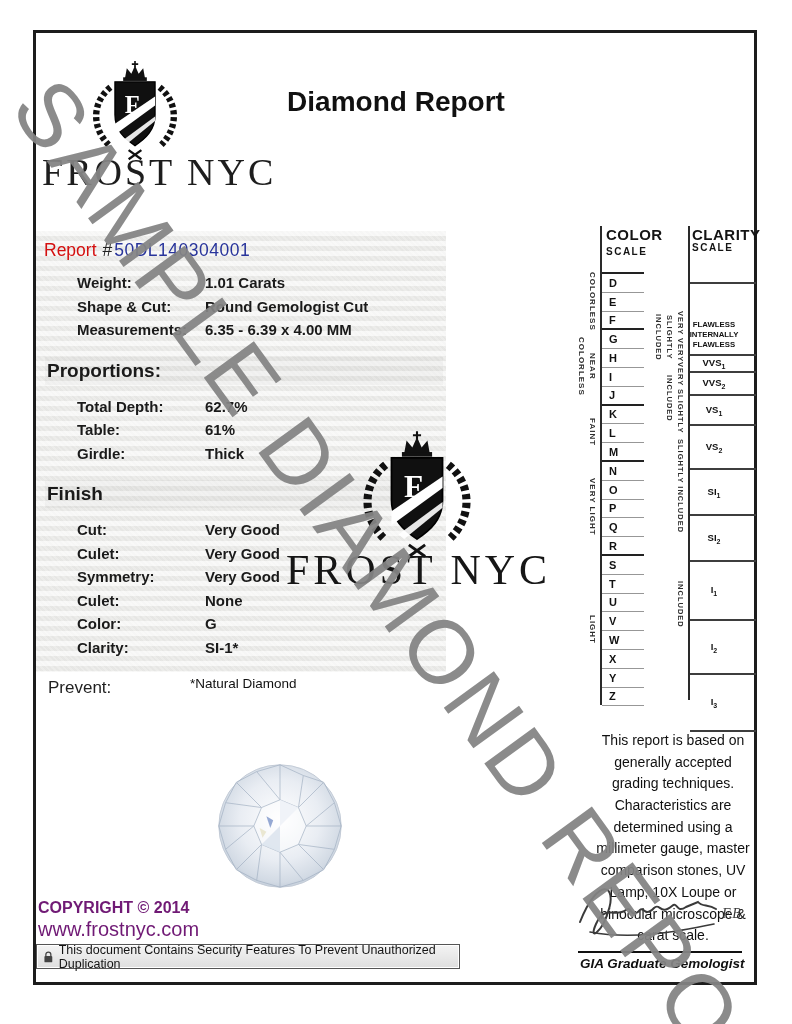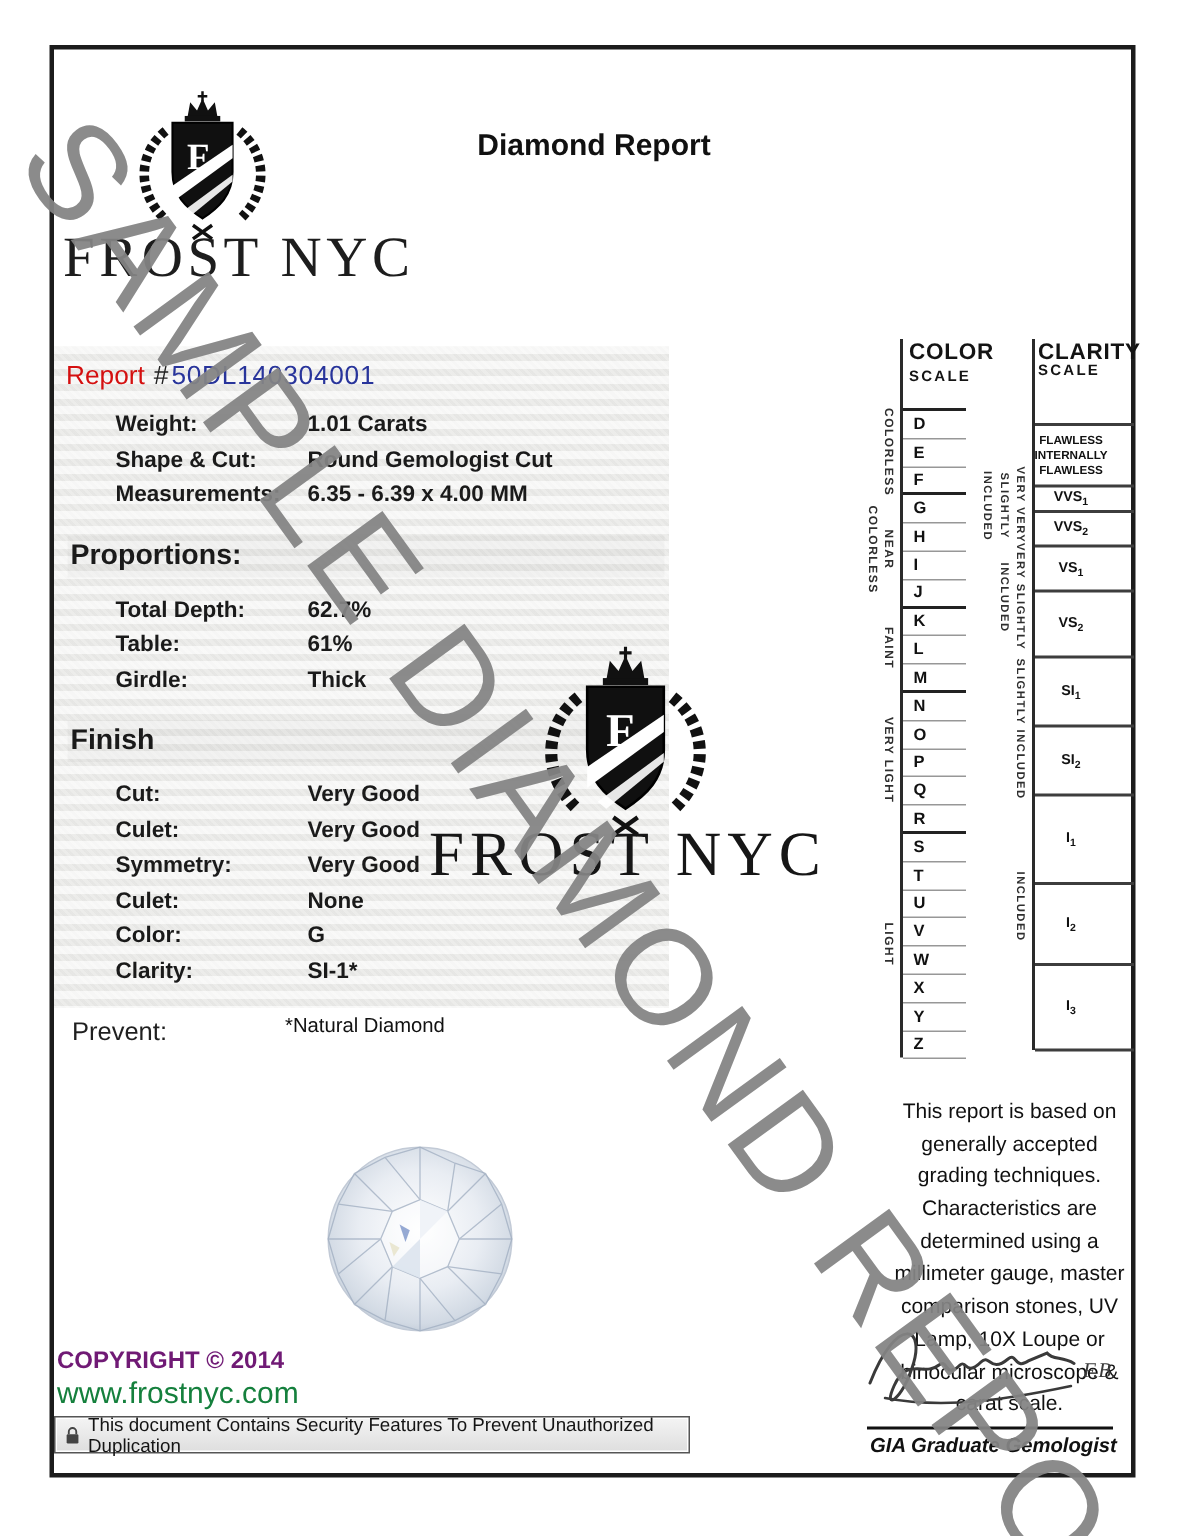--- a/index.html
+++ b/index.html
@@ -7,21 +7,21 @@
     width:792px;height:1024px;position:relative;overflow:hidden;
     background:#ffffff;font-family:"Liberation Sans",sans-serif;color:#1a1a1a;
   }
   #frame{position:absolute;left:33px;top:30px;width:724px;height:955px;
     border:3px solid #1c1c1c;box-sizing:border-box;}
   
   .crest-top{position:absolute;left:76px;top:60px;width:118px;height:102px;}
   .wm-top{position:absolute;left:42px;top:150px;font-family:"Liberation Serif",serif;
     font-size:38px;letter-spacing:3px;color:#1d1d1d;}
   .title{position:absolute;left:0;top:86px;width:792px;text-align:center;
-    font-size:20px;font-weight:bold;color:#111;}
+    font-size:28px;font-weight:bold;color:#111;}
   
   .report-box{position:absolute;left:36px;top:231px;width:410px;height:441px;
     background-color:#f1f1ef;
     background-image:
       repeating-linear-gradient(180deg, rgba(255,255,255,.55) 0 5px, rgba(0,0,0,0.02) 5px 10px),
       repeating-linear-gradient(45deg, rgba(0,0,0,0.025) 0 2px, transparent 2px 4px);
     z-index:1;}
   .report-line{margin:9px 0 0 8px;font-size:17.5px;font-weight:normal;}
   .r-label{color:#d40f0f;}
   .r-hash{color:#222;margin:0 2px 0 6px;}
@@ -37,21 +37,21 @@
   .comments .c-label{font-size:17px;color:#1f1f1f;}
   .comments .c-value{position:absolute;left:142px;top:-2px;font-size:13.5px;white-space:nowrap;color:#111;text-align:center;}
   
   .crest-mid{position:absolute;left:342px;top:430px;width:150px;height:130px;z-index:5;}
   .wm-mid{position:absolute;left:286px;top:546px;font-family:"Liberation Serif",serif;
     font-size:42px;letter-spacing:4px;color:#161616;z-index:5;}
   
   .diamond{position:absolute;left:212px;top:758px;width:136px;height:136px;}
   
   .copyright{position:absolute;left:38px;top:899px;font-size:16px;font-weight:bold;color:#701a75;}
-  .website{position:absolute;left:38px;top:918px;font-size:20px;color:#15803d;}
+  .website{position:absolute;left:38px;top:918px;font-size:20px;color:#701a75;}
   .security{position:absolute;left:36px;top:944px;width:424px;height:25px;box-sizing:border-box;
     border:1px solid #555;background:linear-gradient(180deg,#f4f4f4,#dedede);
     box-shadow:inset 0 0 0 1px #fff;display:flex;align-items:center;gap:5px;padding:0 6px;}
   .security span{font-size:12.5px;color:#141414;}
   
   .scale{position:absolute;top:226px;}
   #color-scale{left:578px;width:72px;height:505px;}
   #clarity-scale{left:648px;width:110px;height:505px;}
   .scale-title{position:absolute;font-weight:bold;color:#141414;font-size:15px;letter-spacing:0.5px;}
   .scale-sub{position:absolute;font-weight:bold;color:#141414;font-size:10px;letter-spacing:1.5px;}
@@ -317,21 +317,21 @@
         <div class="v-label v-color" style="top: 234px; height: 94px;">VERY LIGHT</div>
         <div class="v-label v-color" style="top: 328px; height: 150.4px;">LIGHT</div>
       </div>
   </div>
 
   <div class="scale" id="clarity-scale">
     <div class="vline"></div>
     <div class="scale-title">CLARITY</div>
     <div class="scale-sub">SCALE</div>
     <div id="clarity-rows">
-        <div class="cl-row" style="height: 41px;">
+        <div class="cl-row" style="height: 41px; margin-top: 31px;">
           <div class="fl-line">FLAWLESS</div>
           <div class="fl-line">INTERNALLY</div>
           <div class="fl-line">FLAWLESS</div>
         </div>
         <div class="cl-row" style="height: 17px;">
           <div><span>VVS</span><sub>1</sub></div>
         </div>
         <div class="cl-row" style="height: 23px;">
           <div><span>VVS</span><sub>2</sub></div>
         </div>

